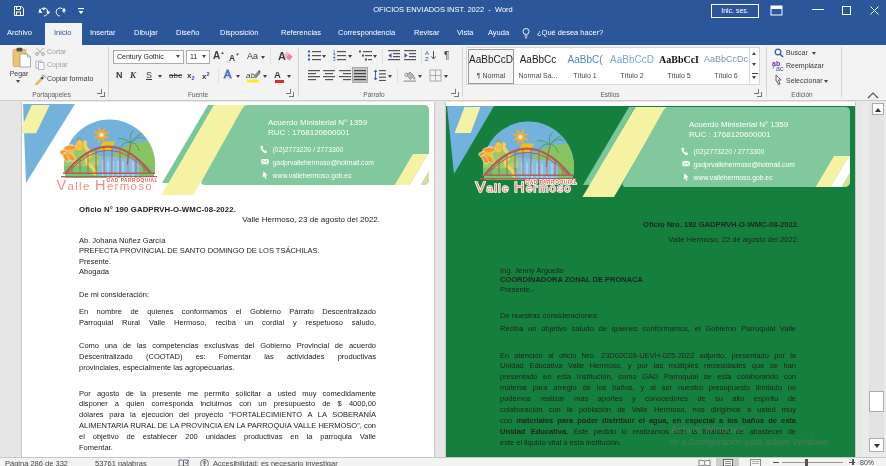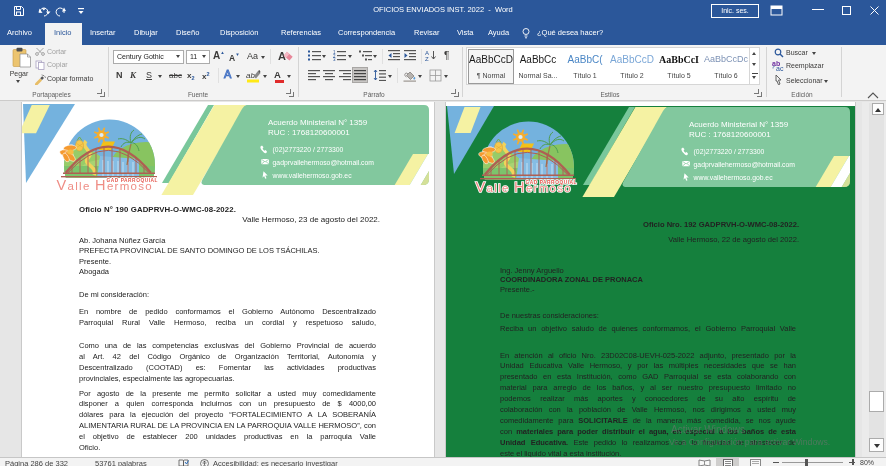--- a/index.html
+++ b/index.html
@@ -458,36 +458,35 @@
    <polygon points="1,0 53,0 4,79" fill="#74b2de"></polygon>
    <polygon points="9.8,1 27.8,1 14,29.3 -3.1,29.3" fill="#f5f2a3"></polygon>
    <use href="#lhband"></use>
    <use href="#lhlogo"></use>
  </svg>
  <div class="abs" style="left:57px;top:101px;width:297px;text-align:left;font-size:7.8px;letter-spacing:0.1px;font-weight:bold;color:#222">Oficio N° 190 GADPRVH-O-WMC-08-2022.</div>
  <div class="abs" style="left:57px;top:110.5px;width:301px;text-align:right;font-size:8px;color:#222">Valle Hermoso, 23 de agosto del 2022.</div>
  <div class="abs" style="left:57px;top:132px;width:297px;font-size:7.5px;color:#222;line-height:10.35px">Ab. Johana Núñez García<br>PREFECTA PROVINCIAL DE SANTO DOMINGO DE LOS TSÁCHILAS.<br>Presente.<br>Abogada</div>
  <div class="abs" style="left:57px;top:185.5px;width:297px;font-size:7.5px;color:#222">De mi consideración:</div>
  <div class="abs" style="left:57px;top:203px;width:297px;font-size:7.5px;color:#222;line-height:10.9px">
-  <div style="text-align:justify;text-align-last:justify">En nombre de pedido conformamos el Gobierno Autónomo Descentralizado</div>
+  <div style="text-align:justify;text-align-last:justify">En nombre de quienes conformamos el Gobierno Párrafo Descentralizado</div>
   <div style="text-align:justify;text-align-last:justify">Parroquial Rural Valle Hermoso, reciba un cordial y respetuoso saludo,</div>
  </div>
  <div class="abs" style="left:57px;top:237px;width:297px;font-size:7.5px;color:#222;line-height:10.9px">
   <div style="text-align:justify;text-align-last:justify">Como una de las competencias exclusivas del Gobierno Provincial de acuerdo</div>
-  <div style="text-align:justify;text-align-last:justify">al Art. 42 del Código Orgánico de Organización Territorial, Autonomía y</div>
   <div style="text-align:justify;text-align-last:justify">Descentralizado (COOTAD) es: Fomentar las actividades productivas</div>
   <div>provinciales, especialmente las agropecuarias.</div>
  </div>
  <div class="abs" style="left:57px;top:284.5px;width:297px;font-size:7.5px;color:#222;line-height:10.9px">
   <div style="text-align:justify;text-align-last:justify">Por agosto de la presente me permito solicitar a usted muy comedidamente</div>
   <div style="text-align:justify;text-align-last:justify">disponer a quien corresponda incluirnos con un presupuesto de $ 4000,00</div>
   <div style="text-align:justify;text-align-last:justify">dólares para la ejecución del proyecto “FORTALECIMIENTO A LA SOBERANÍA</div>
   <div style="text-align:justify;text-align-last:justify">ALIMENTARIA RURAL DE LA PROVINCIA EN LA PARROQUIA VALLE HERMOSO”, con</div>
   <div style="text-align:justify;text-align-last:justify">el objetivo de establecer 200 unidades productivas en la parroquia Valle</div>
-  <div>Oficio.</div>
+  <div>Fomentar.</div>
  </div>
 </div>
 
 <div class="abs" style="left:445px;top:102px;width:411px;height:5px;background:#fff;border-left:1px solid #c9c9c9;border-right:1px solid #c9c9c9"></div>
     <div class="abs" style="left:445px;top:106px;width:411px;height:351px;background:#15803d;border:1px solid #c9c9c9;border-top:none;border-bottom:none;overflow:hidden">
  <svg class="abs" style="left:0;top:0" width="412" height="98" viewBox="0 0 412 98">
    <polygon points="1,0 48,0 8,68" fill="#74b2de"></polygon>
    <polygon points="18.5,1 34.5,1 24.6,27 8.6,27" fill="#f5f2a3"></polygon>
    <use href="#lhband" transform="translate(-3,0)"></use>
    <use href="#lhlogo" transform="translate(-5,0)"></use>
@@ -499,21 +498,20 @@
  <div class="abs" style="left:54px;top:217px;width:296px;font-size:7.5px;color:#222;line-height:11.1px">
   <div style="text-align:justify;text-align-last:justify">Reciba un objetivo saludo de quienes conformamos, el Gobierno Parroquial Valle</div>
  </div>
  <div class="abs" style="left:54px;top:244.5px;width:296px;font-size:7.5px;color:#222;line-height:10.95px">
   <div style="text-align:justify;text-align-last:justify">En atención al oficio Nro. 23D02C08-UEVH-025-2022 adjunto, presentado por la</div>
   <div style="text-align:justify;text-align-last:justify">Unidad Educativa Valle Hermoso, y por las múltiples necesidades que se han</div>
   <div style="text-align:justify;text-align-last:justify">presentado en esta Institución, como GAD Parroquial se esta colaborando con</div>
   <div style="text-align:justify;text-align-last:justify">material para arreglo de los baños, y al ser nuestro presupuesto limitado no</div>
   <div style="text-align:justify;text-align-last:justify">podemos realizar más aportes y conocedores de su alto espíritu de</div>
   <div style="text-align:justify;text-align-last:justify">colaboración con la población de Valle Hermoso, nos dirigimos a usted muy</div>
-  <div style="text-align:justify;text-align-last:justify">comedidamente para <b>SOLICITARLE</b> de la manera más comedida, se nos ayude</div>
   <div style="text-align:justify;text-align-last:justify">con <b>materiales para poder distribuir el agua,  en especial a los baños de esta</b></div>
   <div style="text-align:justify;text-align-last:justify"><b>Unidad Educativa.</b> Este pedido lo realizamos con la finalidad de abastecer de</div>
   <div>este el liquido vital a esta institución.</div>
  </div>
 </div>
 <div class="abs" style="left:671px;top:423.5px;width:220px;font-size:10px;color:rgba(115,115,115,0.6)">Activar Windows</div>
 <div class="abs" style="left:669px;top:437px;width:228px;font-size:8.7px;color:rgba(115,115,115,0.6)">Ve a Configuración para activar Windows.</div>
 </div>
 
 <div class="abs" style="left:0;top:457px;width:886px;height:9px;background:#f3f3f3;border-top:1px solid #c6c6c6"></div>

